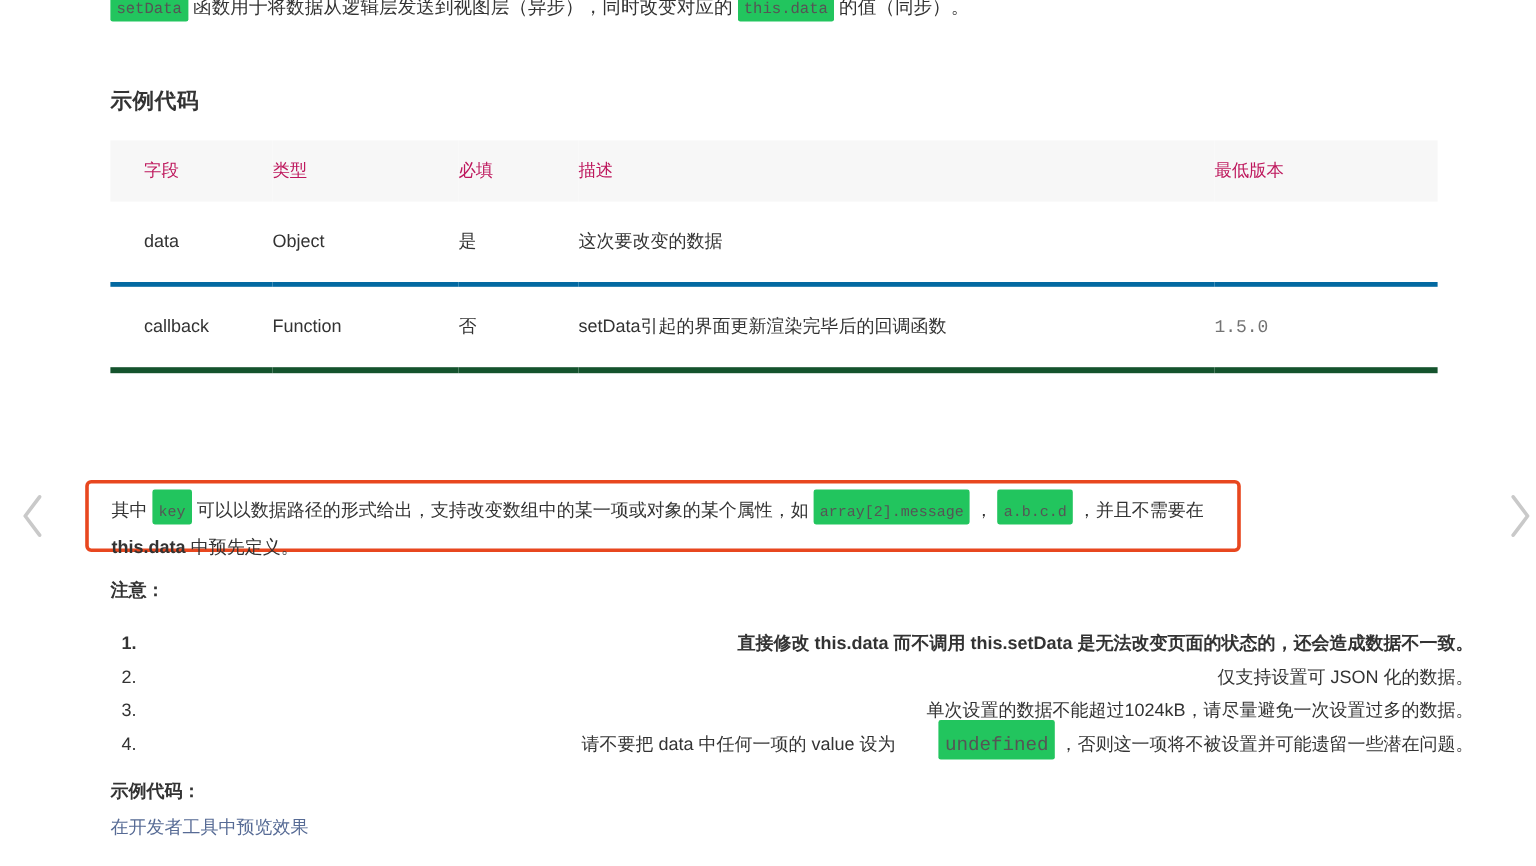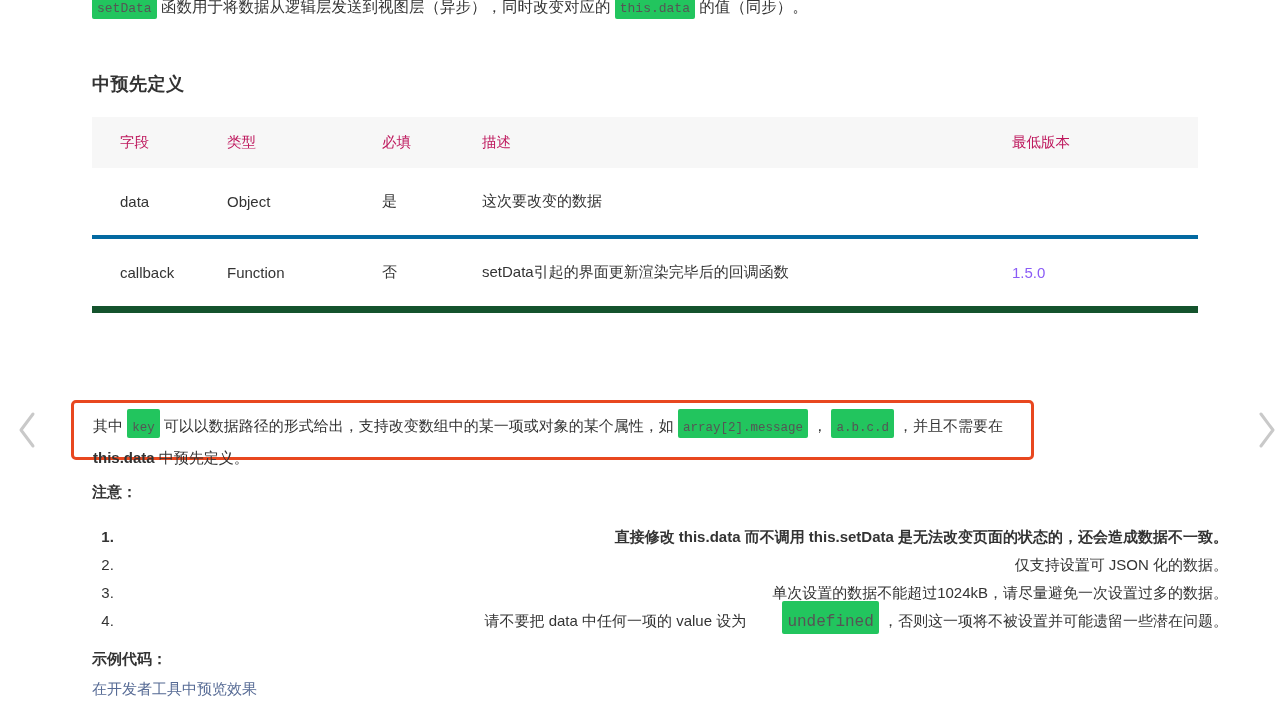--- a/index.html
+++ b/index.html
@@ -75,31 +75,32 @@
     vertical-align: middle;
   }
   .param-table td {
     font-size: 15px;
     color: #333333;
     padding: 24px 0 24px 0;
     border-bottom: 4px solid #0369a1;
     vertical-align: middle;
   }
   .param-table tbody tr:last-child td {
-    border-bottom: 7px solid #14532d;
+    border-bottom: 5px solid #14532d;
   }
   .col-field   { width: 135px; padding-left: 28px !important; }
   .col-type    { width: 155px; }
   .col-req     { width: 100px; }
   .col-desc    { width: 530px; }
   .col-ver     { width: 186px; }
   .ver-link {
-    color: #8b5cf6;
+    color: #737373;
     text-decoration: none;
     font-size: 15px;
+    font-family: Liberation Mono, monospace;
   }
 
   
   .obj-para {
     position: absolute;
     left: 92px;
     top: 357px;
     font-size: 15px;
     line-height: 26px;
     color: #333333;
@@ -188,21 +189,21 @@
 </style>
 </head>
 <body>
 
 <div class="page">
 
   <div class="intro">
     <code class="code">setData</code><span> 函数用于将数据从逻辑层发送到视图层（异步），同时改变对应的 </span><code class="code">this.data</code><span> 的值（同步）。</span>
   </div>
 
-  <div class="section-title">中预先定义</div>
+  <div class="section-title">示例代码</div>
 
   <table class="param-table">
     <thead>
       <tr>
         <th class="col-field">字段</th>
         <th class="col-type">类型</th>
         <th class="col-req">必填</th>
         <th class="col-desc">描述</th>
         <th class="col-ver">最低版本</th>
       </tr>

